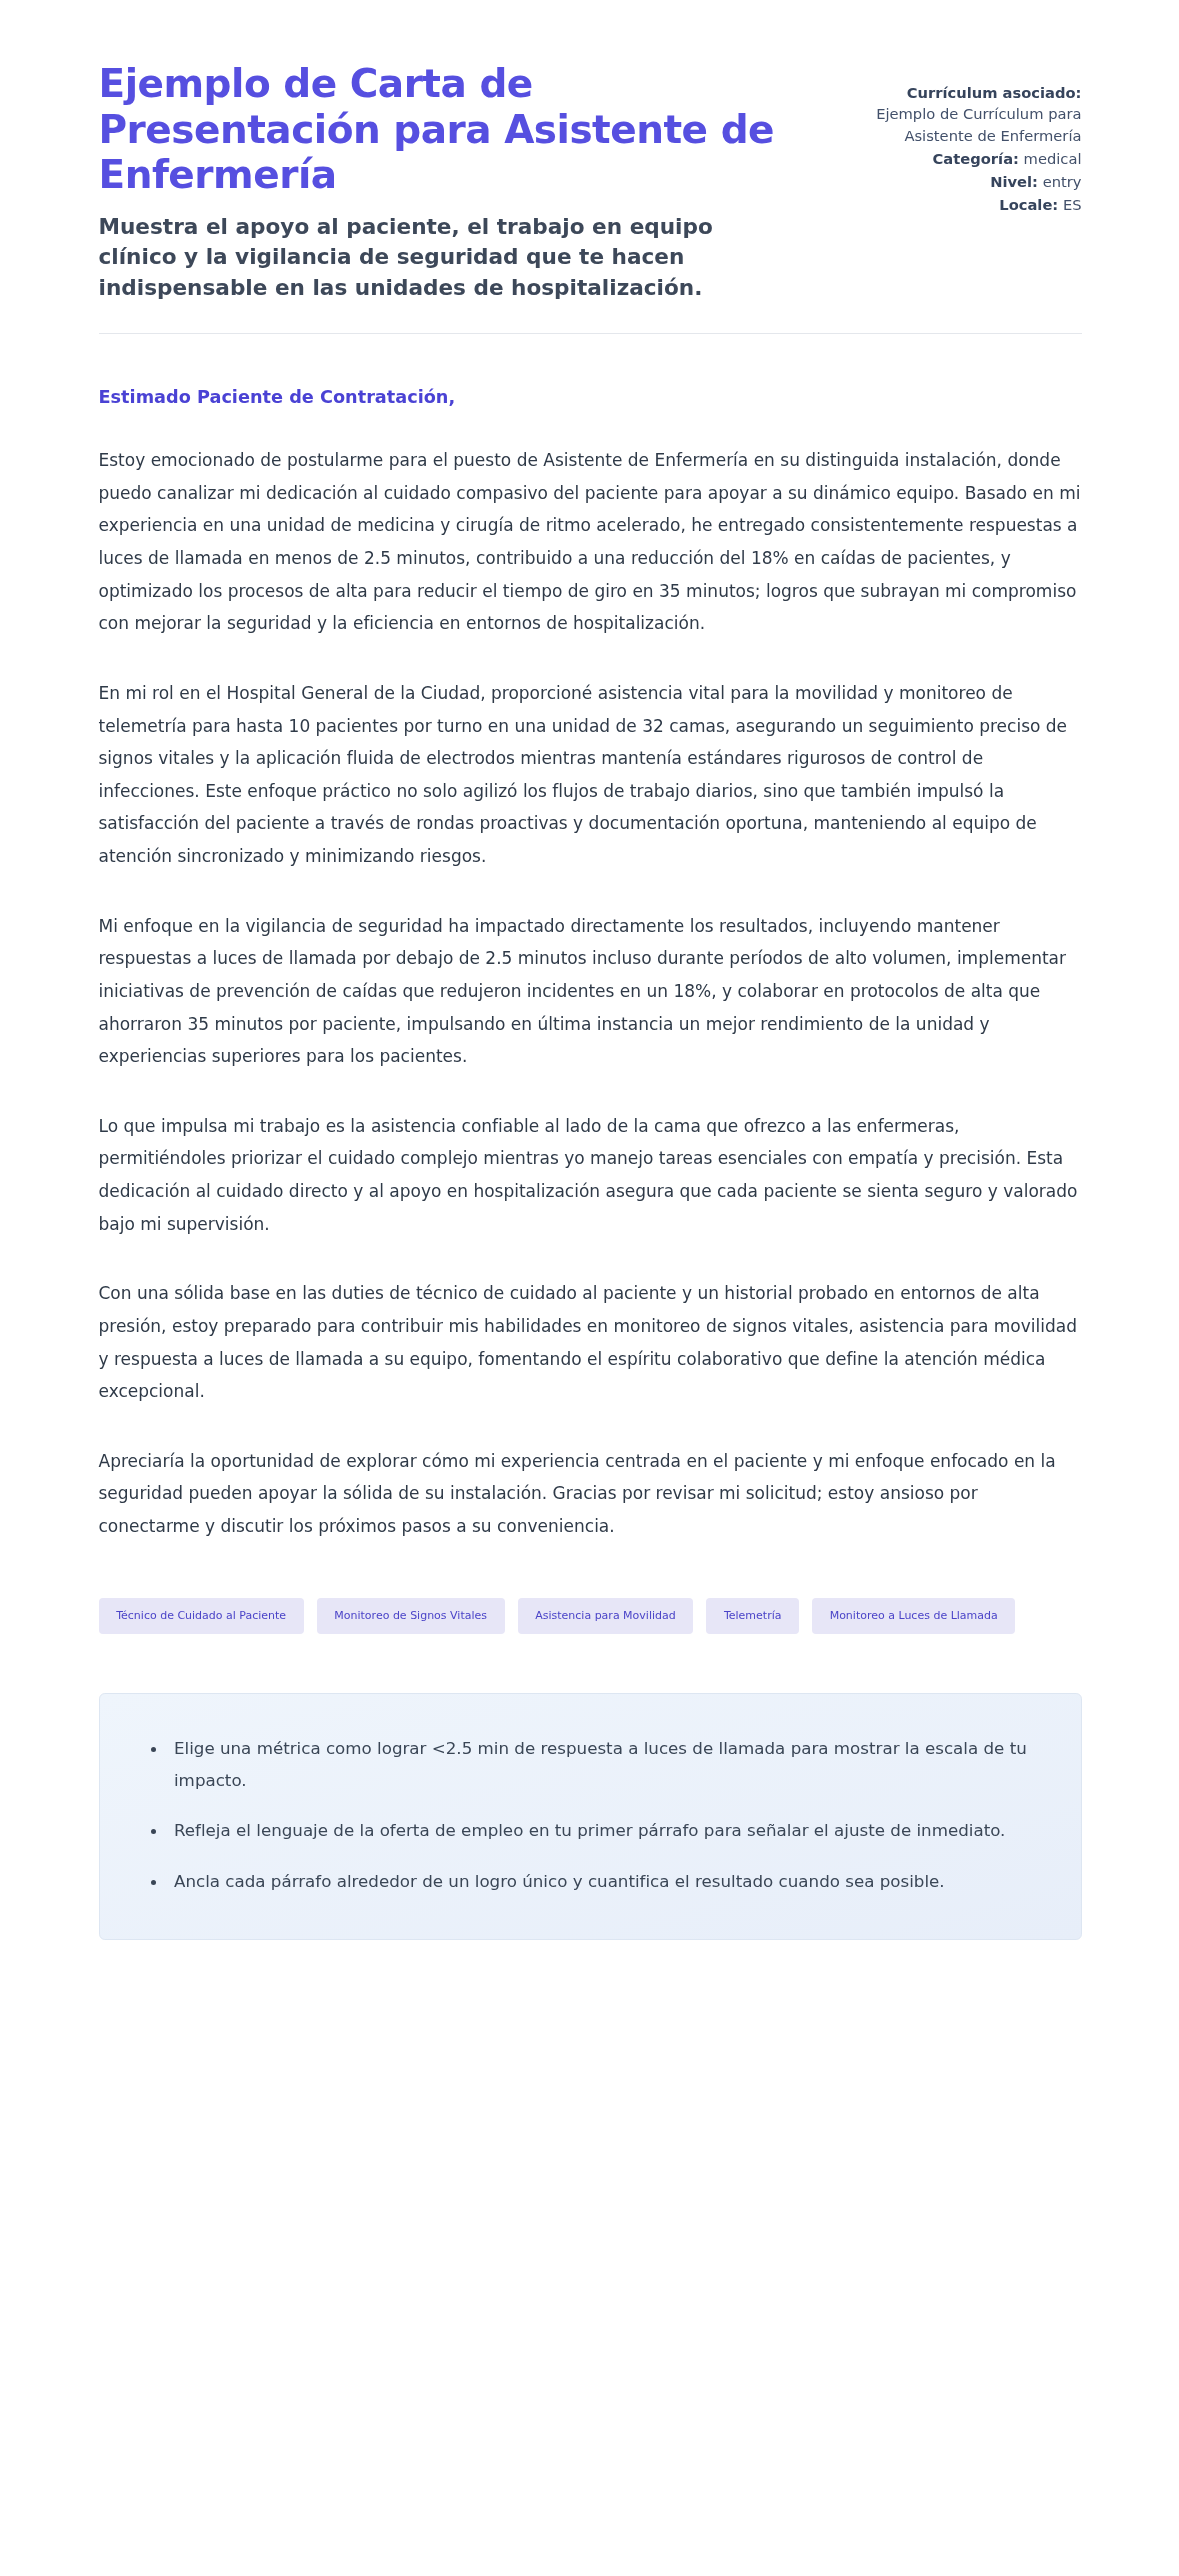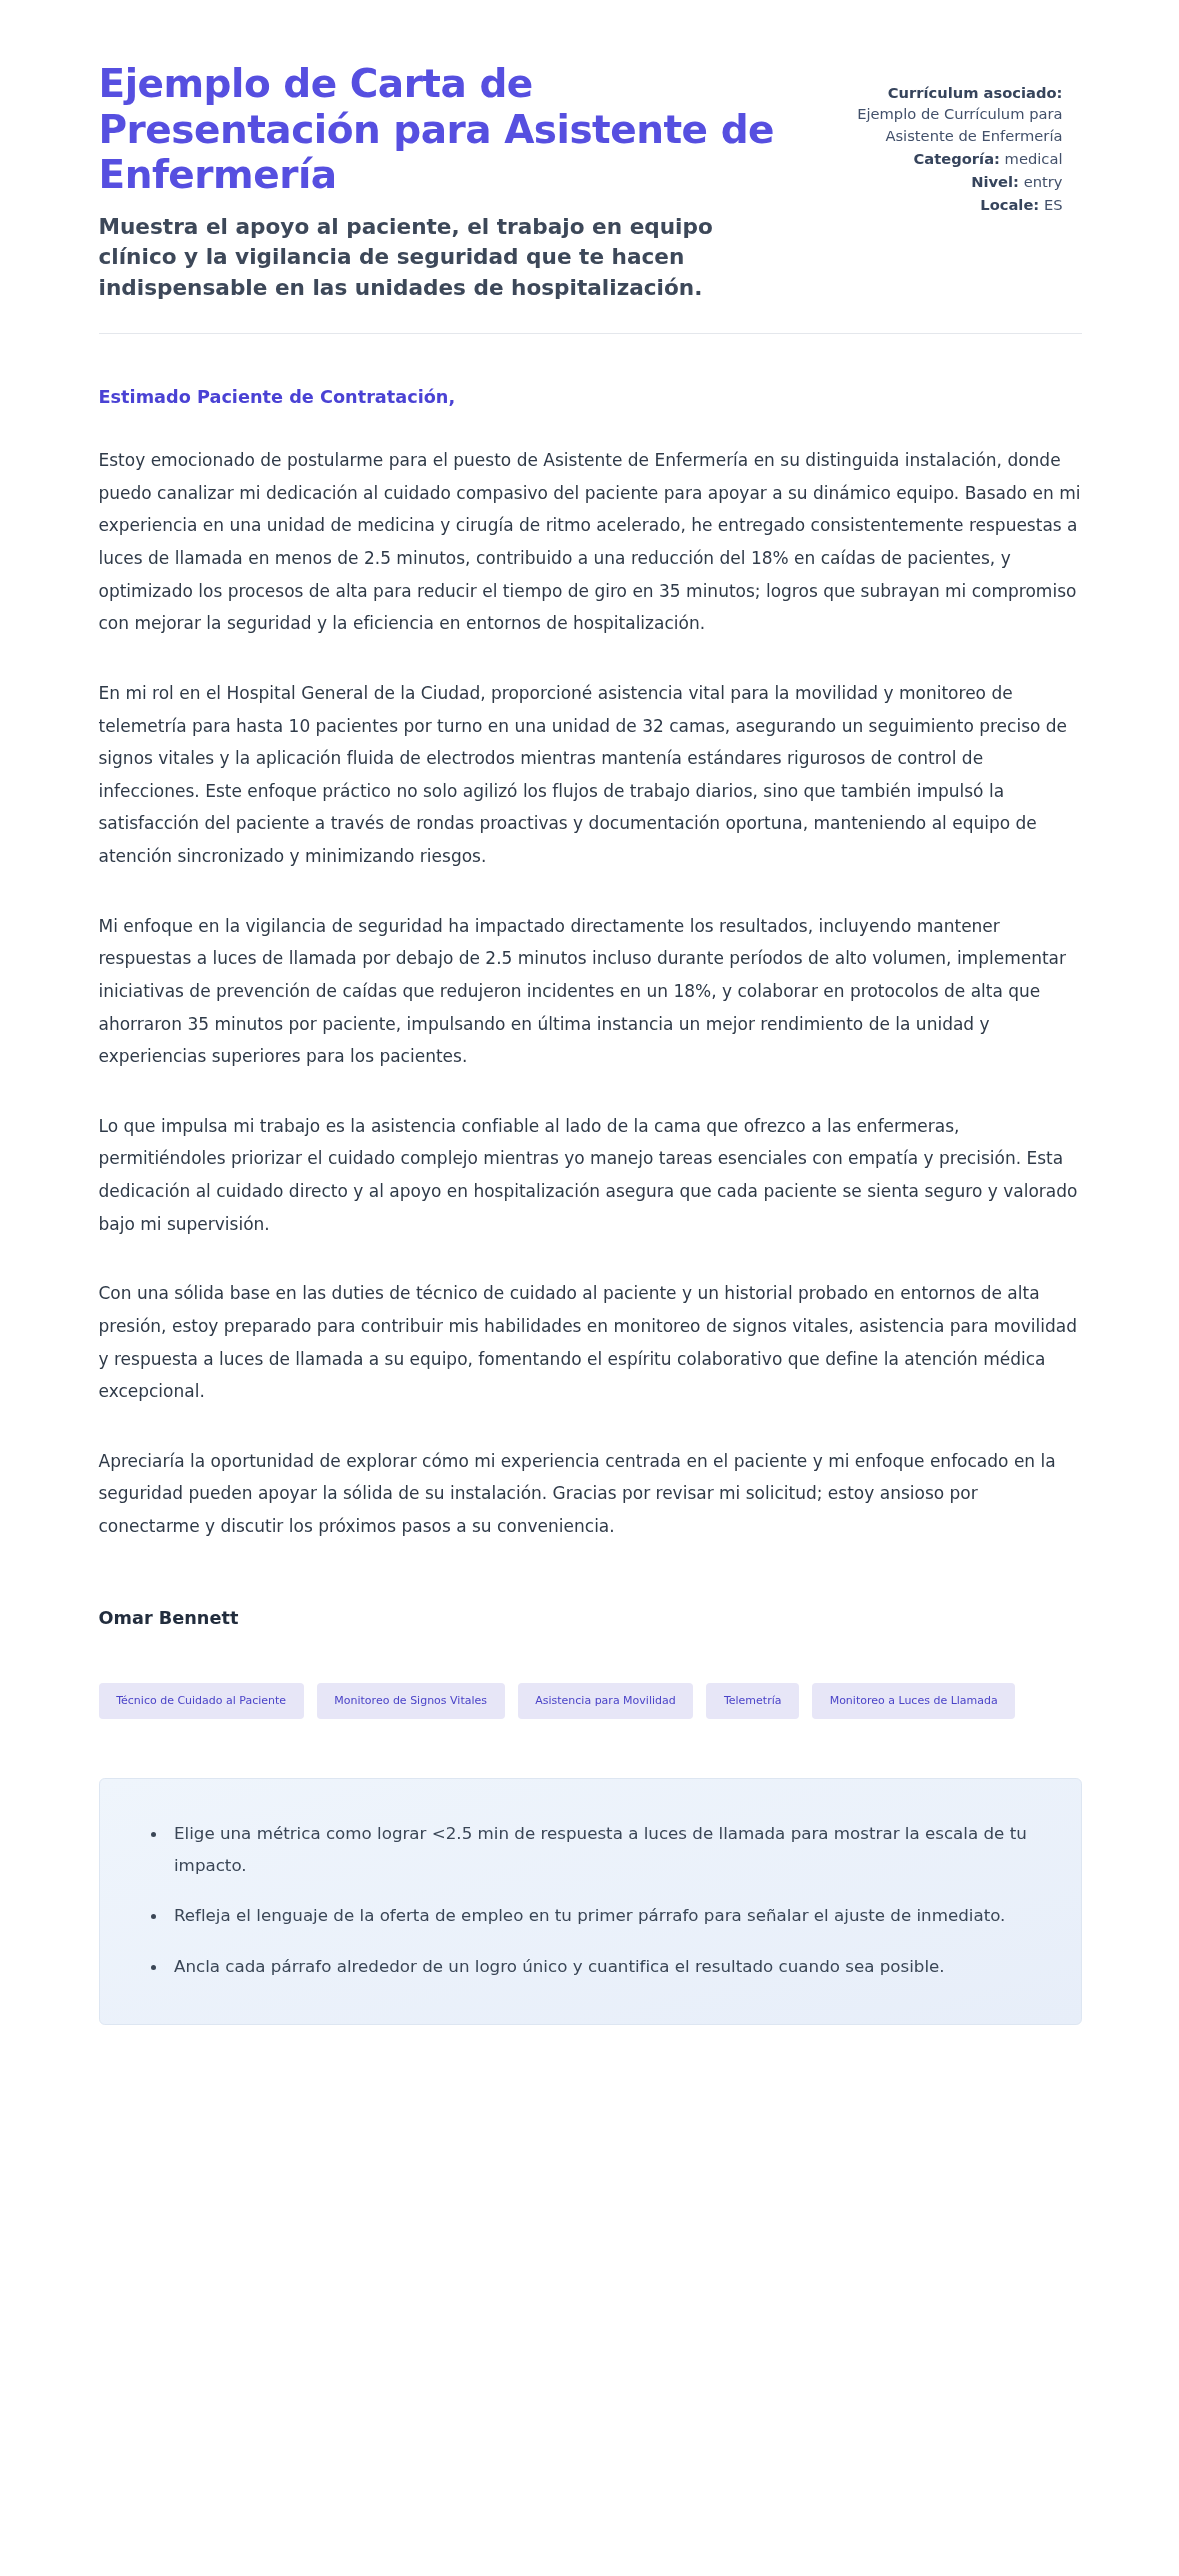--- a/index.html
+++ b/index.html
@@ -19,21 +19,21 @@
   .page {
     width: 983px;
     margin: 0 auto;
     padding-top: 61px;
     padding-bottom: 69px;
   }
 
   
   .header {
     display: flex;
-    justify-content: flex-start;
+    justify-content: space-between;
     align-items: flex-start;
     gap: 35px;
   }
   .header-left { max-width: 678px; }
   .page-title {
     margin: 0 0 13.8px 0;
     font-size: 39px;
     line-height: 1.17;
     font-weight: bold;
     letter-spacing: -0.5px;
@@ -173,21 +173,20 @@
   <div>
     <p class="greeting">Estimado Paciente de Contratación,</p>
 
     <p class="para">Estoy emocionado de postularme para el puesto de Asistente de Enfermería en su distinguida instalación, donde puedo canalizar mi dedicación al cuidado compasivo del paciente para apoyar a su dinámico equipo. Basado en mi experiencia en una unidad de medicina y cirugía de ritmo acelerado, he entregado consistentemente respuestas a luces de llamada en menos de 2.5 minutos, contribuido a una reducción del 18% en caídas de pacientes, y optimizado los procesos de alta para reducir el tiempo de giro en 35 minutos; logros que subrayan mi compromiso con mejorar la seguridad y la eficiencia en entornos de hospitalización.</p>
     <p class="para">En mi rol en el Hospital General de la Ciudad, proporcioné asistencia vital para la movilidad y monitoreo de telemetría para hasta 10 pacientes por turno en una unidad de 32 camas, asegurando un seguimiento preciso de signos vitales y la aplicación fluida de electrodos mientras mantenía estándares rigurosos de control de infecciones. Este enfoque práctico no solo agilizó los flujos de trabajo diarios, sino que también impulsó la satisfacción del paciente a través de rondas proactivas y documentación oportuna, manteniendo al equipo de atención sincronizado y minimizando riesgos.</p>
     <p class="para">Mi enfoque en la vigilancia de seguridad ha impactado directamente los resultados, incluyendo mantener respuestas a luces de llamada por debajo de 2.5 minutos incluso durante períodos de alto volumen, implementar iniciativas de prevención de caídas que redujeron incidentes en un 18%, y colaborar en protocolos de alta que ahorraron 35 minutos por paciente, impulsando en última instancia un mejor rendimiento de la unidad y experiencias superiores para los pacientes.</p>
     <p class="para">Lo que impulsa mi trabajo es la asistencia confiable al lado de la cama que ofrezco a las enfermeras, permitiéndoles priorizar el cuidado complejo mientras yo manejo tareas esenciales con empatía y precisión. Esta dedicación al cuidado directo y al apoyo en hospitalización asegura que cada paciente se sienta seguro y valorado bajo mi supervisión.</p>
     <p class="para">Con una sólida base en las duties de técnico de cuidado al paciente y un historial probado en entornos de alta presión, estoy preparado para contribuir mis habilidades en monitoreo de signos vitales, asistencia para movilidad y respuesta a luces de llamada a su equipo, fomentando el espíritu colaborativo que define la atención médica excepcional.</p>
     <p class="para">Apreciaría la oportunidad de explorar cómo mi experiencia centrada en el paciente y mi enfoque enfocado en la seguridad pueden apoyar la sólida de su instalación. Gracias por revisar mi solicitud; estoy ansioso por conectarme y discutir los próximos pasos a su conveniencia.</p>
 
-    <p class="sig-name">Omar Bennett</p>
   </div>
 
   <div class="tags">
     <span class="tag">Técnico de Cuidado al Paciente</span>
     <span class="tag">Monitoreo de Signos Vitales</span>
     <span class="tag">Asistencia para Movilidad</span>
     <span class="tag">Telemetría</span>
     <span class="tag">Monitoreo a Luces de Llamada</span>
   </div>
 

